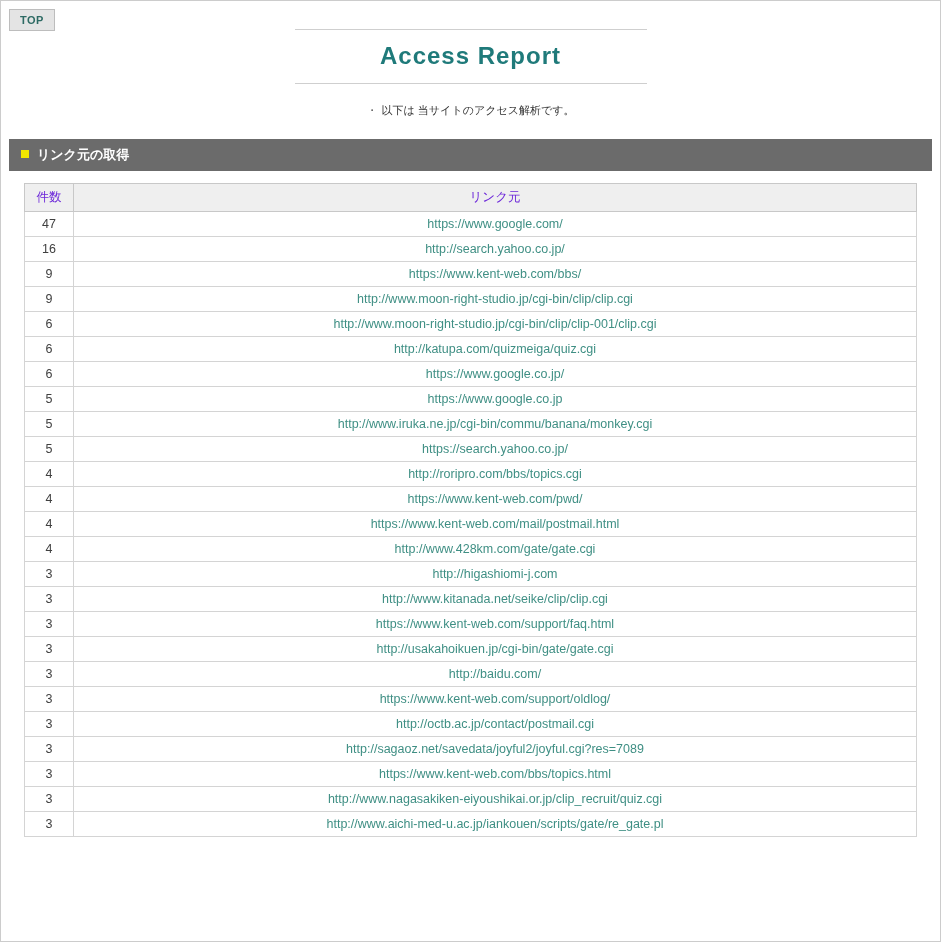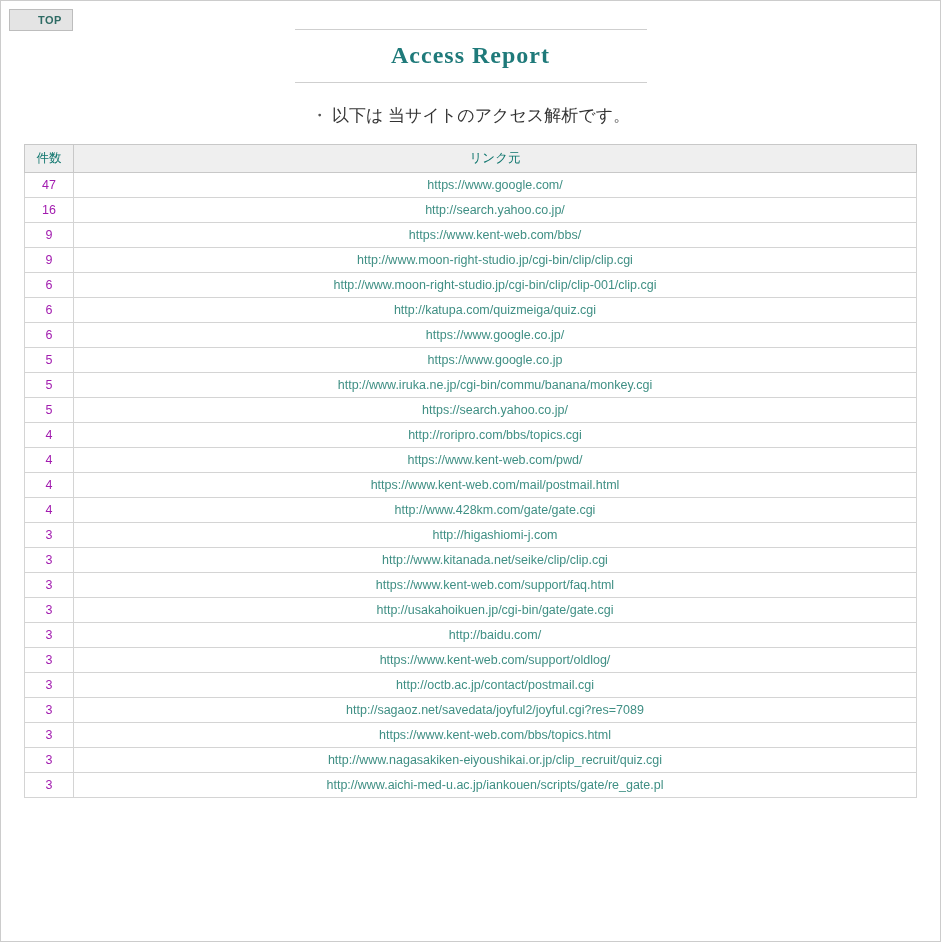--- a/index.html
+++ b/index.html
@@ -25,52 +25,51 @@
   
   .top-btn {
     position: absolute;
     left: 8px;
     top: 8px;
     background: #e4e4e4;
     border: 1px solid #bdbdbd;
     color: #2e6b64;
     font-weight: bold;
     font-size: 11px;
-    padding: 5px 10px 4px 28px;
+    padding: 5px 10px 4px 10px;
     letter-spacing: 0.5px;
     line-height: 1;
     cursor: pointer;
   }
 
   
   .title-wrap {
     width: 352px;
     margin: 28px auto 0 auto;
     text-align: center;
-    font-family: Liberation Serif, serif;
   }
   .title-wrap .rule {
     border-top: 1px solid #cfcfcf;
     height: 0;
     font-size: 0;
     line-height: 0;
   }
   .report-title {
     color: #1f7a7a;
     font-size: 24px;
     font-weight: bold;
     letter-spacing: 1px;
     padding: 12px 0 13px 0;
   }
 
   .notes {
     margin-top: 16px;
     text-align: center;
     color: #333333;
-    font-size: 17px;
+    font-size: 11px;
     line-height: 1.95;
   }
   .notes .bullet { color: #555; margin-right: 4px; }
   .notes b { font-weight: bold; }
 
   
   .section-bar {
     position: relative;
     margin: 18px 8px 0 8px;
     background: #6b6b6b;
@@ -102,35 +101,35 @@
     margin: 12px auto 0 auto;
     width: 893px;
     border-collapse: collapse;
     table-layout: fixed;
   }
   table.report th {
     background: #efefef;
     border: 1px solid #c8c8c8;
     font-size: 12.5px;
     font-weight: normal;
-    color: #0f766e;
+    color: #6d28d9;
     padding: 5px 6px;
     text-align: center;
   }
   table.report th.col-count { width: 36px; }
   table.report td {
     border: 1px solid #d4d4d4;
     padding: 5px 6px;
     font-size: 12.5px;
     background: #ffffff;
     text-align: center;
   }
   table.report td.count {
     text-align: center;
-    color: #a21caf;
+    color: #404040;
     width: 36px;
   }
   table.report td.url a {
     color: #3f8f84;
     text-decoration: none;
     font-size: 12.5px;
   }
 </style>
 </head>
 <body>
@@ -144,20 +143,24 @@
     <div class="report-title">Access Report</div>
     <div class="rule"></div>
   </div>
 
   <div class="notes">
     <div>
       <span class="bullet">・</span><span>以下は 当サイトのアクセス解析です。</span>
     </div>
   </div>
 
+  <div class="section-bar">
+    <span class="marker"></span>
+    <span>リンク元の取得</span>
+  </div>
 
 
   <table class="report">
     <thead>
       <tr>
         <th class="col-count">件数</th>
         <th>リンク元</th>
       </tr>
     </thead>
     <tbody id="table-body">

